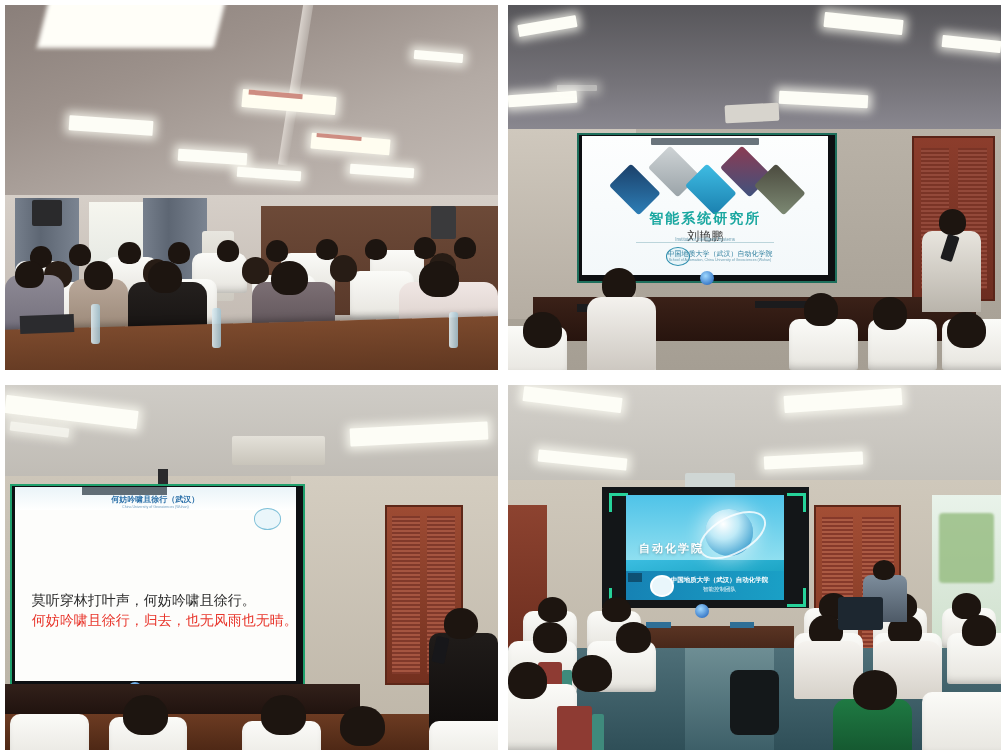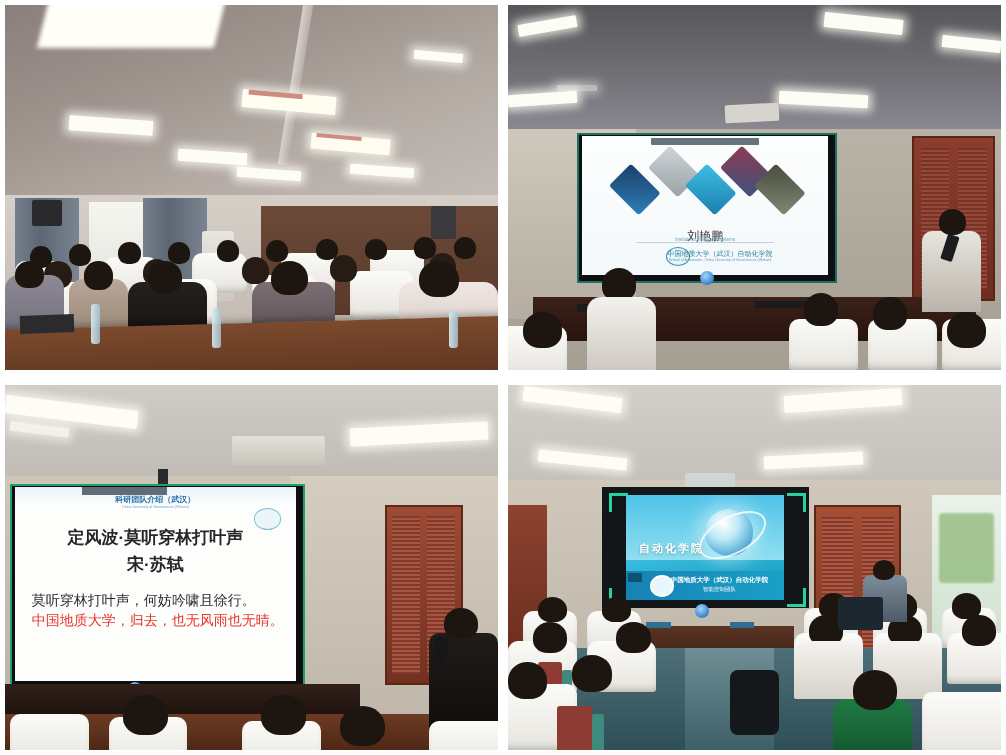--- a/index.html
+++ b/index.html
@@ -279,20 +279,21 @@
     <div class="screen" style="left:15%;top:36%;width:50%;height:38%;">
       <div class="slide2">
         <div class="txt blurtext" style="left:28%;top:1%;width:44%;height:5%;background:#2d3b46;opacity:.7;border-radius:1px;"></div>
 
         <div class="dia" style="left:13%;top:27%;width:17%;height:22%;background:linear-gradient(135deg,#1b3f68,#2d7fb8);"></div>
         <div class="dia" style="left:29%;top:14%;width:17%;height:22%;background:linear-gradient(135deg,#cfd4d6,#9aa3a8);"></div>
         <div class="dia" style="left:44%;top:27%;width:17%;height:22%;background:linear-gradient(135deg,#3fbde4,#1a7fae);"></div>
         <div class="dia" style="left:58%;top:14%;width:17%;height:22%;background:linear-gradient(135deg,#8c3b52,#40527e);"></div>
         <div class="dia" style="left:72%;top:27%;width:17%;height:22%;background:linear-gradient(135deg,#4b4a3e,#7d8a74);"></div>
 
+        <div class="s2title blurtext" style="top:53%;font-size:14px;">智能系统研究所</div>
         <div class="s2sub blurtext" style="top:66%;font-size:12px;">刘艳鹏</div>
         <div class="s2line" style="top:76%;"></div>
         <div class="s2footsub blurtext" style="top:72.5%;font-size:4.5px;">Institute of Intelligent Systems</div>
         <div class="s2logo" style="left:34%;top:80%;width:9%;height:12%;"></div>
         <div class="s2foot blurtext" style="top:81%;left:6%;font-size:7px;">中国地质大学（武汉）自动化学院</div>
         <div class="s2footsub blurtext" style="top:88%;left:6%;font-size:3.6px;">School of Automation, China University of Geosciences (Wuhan)</div>
       </div>
     </div>
     <div class="projdot" style="left:39%;top:73%;"></div>
 
@@ -333,30 +334,28 @@
     <div class="door">
         <i></i>
         <b></b>
       </div>
 
     <div class="screenframe" style="left:1%;top:27%;width:59%;height:55%;border:2px solid #1fa06d;"></div>
     <div class="screen" style="left:2%;top:28%;width:57%;height:53%;">
       <div class="slide3">
         <div class="s3band"></div>
         <div class="txt blurtext" style="left:24%;top:0%;width:30%;height:4%;background:#32404a;opacity:.75;"></div>
-        <div class="s3head blurtext" style="top:3.5%;font-size:8px;font-weight:700;">科研团队介绍（武汉）</div>
+        <div class="s3head blurtext" style="top:3.5%;font-size:8px;font-weight:700;">何妨吟啸且徐行（武汉）</div>
         <div class="s3headsub blurtext" style="top:9%;font-size:3.6px;">China University of Geosciences (Wuhan)</div>
         <div class="s3logo" style="left:85%;top:11%;width:9%;height:10%;"></div>
 
-        <div class="s3title blurtext" style="top:20%;font-size:17px;">定风波·莫听穿林打叶声</div>
-        <div class="s3author blurtext" style="top:34%;font-size:17px;">宋·苏轼</div>
 
         <div class="s3body blurtext" style="top:53%;font-size:14px;line-height:1.48;">
           <div class="blk">莫听穿林打叶声，何妨吟啸且徐行。</div>
-          <div class="red">中国地质大学，归去，也无风雨也无晴。</div>
+          <div class="red">何妨吟啸且徐行，归去，也无风雨也无晴。</div>
         </div>
       </div>
     </div>
     <div class="projdot" style="left:25%;top:81.5%;"></div>
 
     <div class="podium"></div>
     <div class="deskrow"></div>
 
     <div style="position:absolute;left:86%;top:68%;width:14%;height:26%;background:linear-gradient(#201c1a,#100d0c);border-radius:10px 10px 0 0;"></div>
     <div class="head" style="left:89%;top:61%;width:7%;height:8.5%;"></div>

